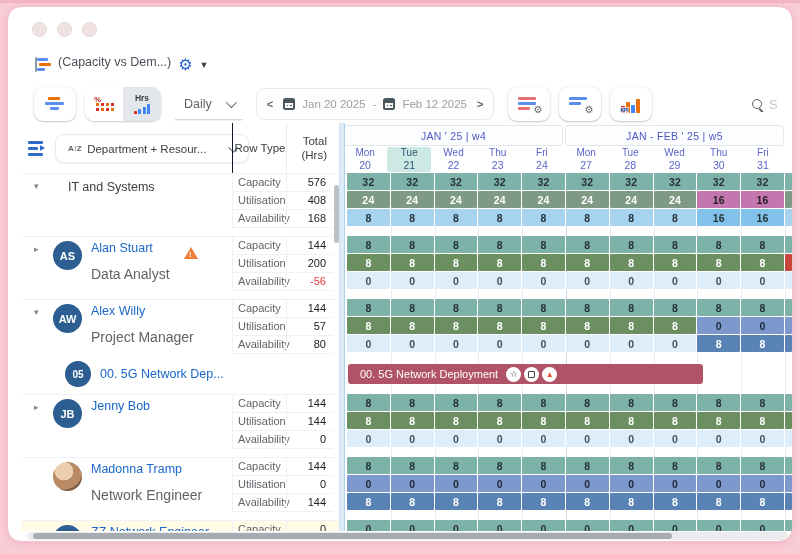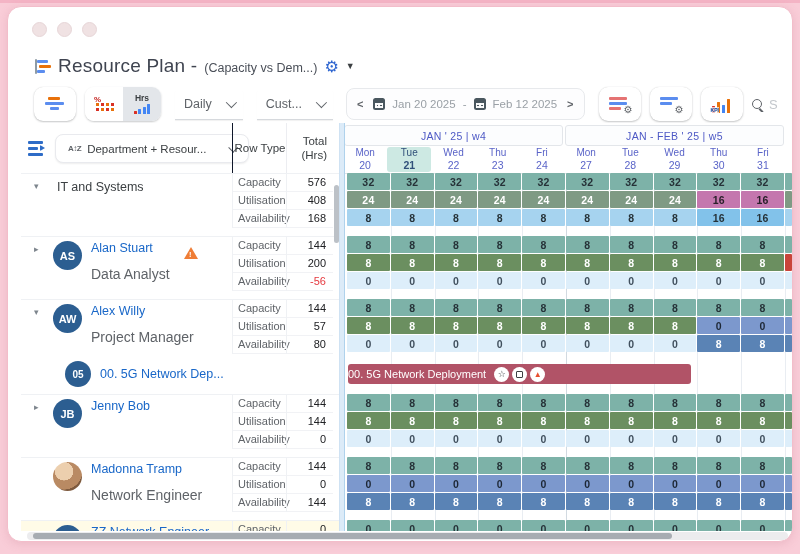--- a/index.html
+++ b/index.html
@@ -98,30 +98,30 @@
   .g-head{flex:1;display:flex;flex-direction:column;min-width:0;}
   .weeks{display:flex;height:21px;padding-top:2px;}
   .week{flex:1;margin:0 1px;background:#fcfdfe;border:1px solid #e3e6ea;border-radius:3px;
     display:flex;align-items:center;justify-content:center;font-size:10.5px;color:#4d58c5;font-weight:500;letter-spacing:.3px;}
   .days{display:flex;flex:1;}
   .day{flex:1;display:flex;flex-direction:column;align-items:center;justify-content:center;
     line-height:1.05;color:#5a64c8;border-radius:3px;margin:1px 0;cursor:pointer;}
   .day .dow{font-size:10px;}
   .day .date{font-size:10.5px;margin-top:1.5px;}
   .day.today{background:#cde9e3;color:#31507a;}
-  .day.today .date{font-weight:700;}
+  .day.today .date{font-weight:400;}
   .hspacer{width:7px;flex:none;}
   
   .gbody{position:absolute;top:50px;left:0;right:0;bottom:10px;overflow:hidden;z-index:1;}
   .block{display:flex;margin-bottom:8px;}
   .b-left{width:318px;display:flex;border-top:1px solid #eff1f4;flex:none;}
   .b-left.hl{background:#fffbe7;}
   .name-cell{flex:1;display:flex;padding-top:4px;min-width:0;}
   .caret{width:14px;margin-left:13px;color:#7d858d;font-size:9px;padding-top:3px;flex:none;cursor:pointer;}
-  .gname{font-size:12.5px;color:#3c4043;font-weight:500;margin-left:9px;padding-top:2px;}
+  .gname{font-size:12.5px;color:#3c4043;font-weight:500;margin-left:20px;padding-top:2px;}
   .avatar{width:29px;height:29px;border-radius:50%;background:#2c5e91;color:#fff;font-size:11px;font-weight:700;
     display:flex;align-items:center;justify-content:center;margin-left:5px;flex:none;}
   .avatar.photo{background:radial-gradient(circle at 38% 32%,#eccfae 0 34%,#b98a63 35% 68%,#7e5a3e 69%);}
   .names{margin-left:9px;min-width:0;}
   .rname{font-size:12.5px;color:#1967c8;font-weight:500;white-space:nowrap;overflow:hidden;cursor:pointer;}
   .rrole{font-size:14px;color:#5f6368;margin-top:11px;}
   .warn{position:relative;width:0;height:0;border-left:7px solid transparent;border-right:7px solid transparent;
     border-bottom:12px solid #ef7d36;margin-left:14px;margin-top:6px;flex:none;}
   .warn i{position:absolute;left:-1.5px;top:3px;font-size:7.5px;color:#fff;font-weight:bold;font-style:normal;}
   .rt-col{width:54px;border-left:1px solid #eff1f4;flex:none;box-sizing:border-box;}
@@ -145,21 +145,21 @@
   .c-avail{background:#a6d3ef;}
   .c-availhi{background:#82c2ea;}
   .c-avail0{background:#ddeefa;color:#41505e;font-weight:600;}
   .c-availdk{background:#5a83b5;color:#fff;}
   .c-red{background:#c9443a;}
   .pblock .b-left{align-items:center;border-top:none;height:24px;}
   .pblock .name-cell{padding-top:0;align-items:center;}
   .pblock .avatar{width:26px;height:26px;font-size:10px;margin-left:44px;}
   .g-row.proj{height:20px;position:relative;margin:2px 0;}
   .pbar{position:absolute;left:1px;top:0;bottom:0;background:#b15367;border-radius:3px;color:#fff;
-    font-size:11px;display:flex;align-items:center;padding-left:0;gap:3px;font-weight:500;cursor:pointer;}
+    font-size:11px;display:flex;align-items:center;padding-left:12px;gap:3px;font-weight:500;cursor:pointer;}
   .plabel{margin-right:5px;white-space:nowrap;}
   .pico{width:15px;height:15px;border-radius:50%;background:#fff;display:flex;align-items:center;
     justify-content:center;font-size:9px;color:#3c4043;flex:none;cursor:pointer;}
   .pico.alert{color:#e8502f;font-size:8px;}
   .pico .sq{display:block;width:5px;height:5px;border:1.4px solid #3c4043;border-radius:1px;}
   
   .hscroll{position:absolute;left:6px;right:4px;bottom:1px;height:8px;background:#ececee;border-radius:4px;z-index:6;}
   .hthumb{position:absolute;left:6px;top:1px;height:6px;width:84%;background:#a7acb2;border-radius:3px;cursor:grab;}
   .vthumb{position:absolute;left:313px;top:62px;width:5px;height:58px;background:#bcc1c7;border-radius:3px;z-index:6;cursor:grab;}
 </style>
@@ -174,21 +174,20 @@
     <span class="dot"></span>
   </div>
 
   <div class="titlebar">
     <span class="ticon">
         <i class="ax"></i>
         <i class="t1"></i>
         <i class="t2"></i>
         <i class="t3"></i>
       </span>
-    <span class="title">Resource Plan -</span>
     <span class="subtitle">(Capacity vs Dem...)</span>
     <span class="gear">⚙</span>
     <span class="tcaret">▼</span>
   </div>
 
   <div class="toolbar">
     <button class="tb">
       <span class="gicon">
           <i class="g1"></i>
           <i class="g2"></i>
@@ -209,24 +208,20 @@
               <i class="r" style="height:3px"></i>
               <i style="height:5px"></i>
               <i style="height:7px"></i>
               <i style="height:10px"></i>
             </span>
         </span>
       </button>
     </div>
     <div class="select">
       <span>Daily</span>
-      <span class="chev"></span>
-    </div>
-    <div class="select">
-      <span>Cust...</span>
       <span class="chev"></span>
     </div>
     <div class="datepill">
       <button class="nav">&lt;</button>
       <span class="cal"></span>
       <span>Jan 20 2025</span>
       <span>-</span>
       <span class="cal"></span>
       <span>Feb 12 2025</span>
       <button class="nav">&gt;</button>

